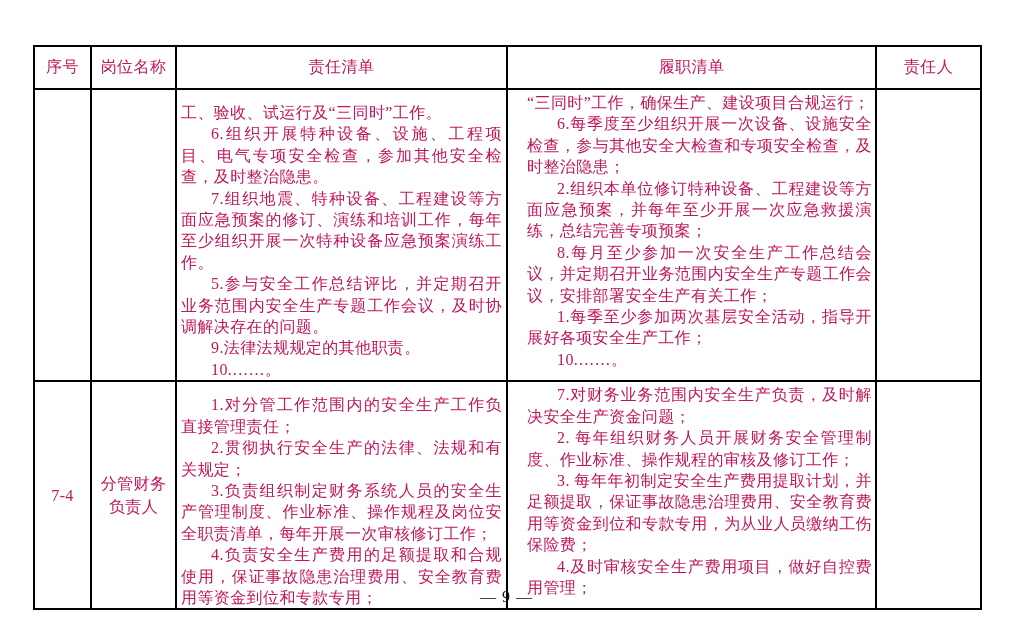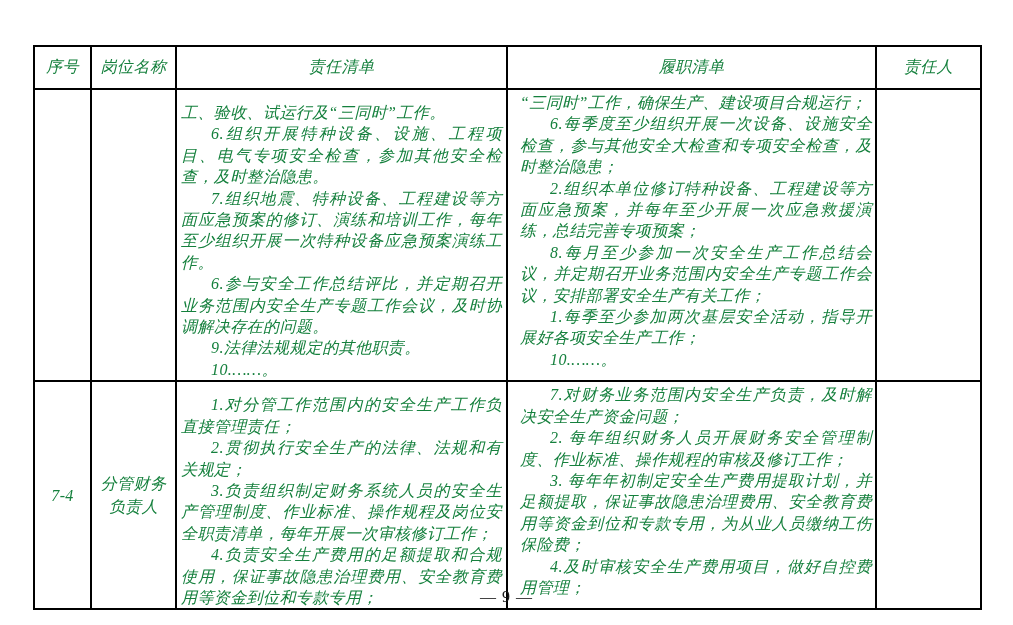--- a/index.html
+++ b/index.html
@@ -15,41 +15,40 @@
   table.resp-table {
     position: absolute; left: 33px; top: 45px;
     width: 947px;
     border-collapse: collapse;
     table-layout: fixed;
   }
   .resp-table th, .resp-table td {
     border: 2px solid #000000;
     font-size: 16px;
     letter-spacing: 0.4px;
-    color: #15803d;
+    color: #be185d;
     font-weight: normal;
-    font-style: italic;
   }
   .resp-table thead tr { height: 43px; }
   .resp-table th {
     text-align: center; vertical-align: middle;
     font-size: 16px;
   }
   tr.row-1 { height: 278px; }
   tr.row-2 { height: 213px; }
   td.cell-center {
     text-align: center; vertical-align: middle;
     line-height: 23px;
   }
   td.cell-text {
     vertical-align: top;
     padding: 12px 4px 0 4px;
     line-height: 21.4px;
   }
-  td.cell-text-r { padding: 2px 3px 0 12px; }
+  td.cell-text-r { padding: 2px 3px 0 19px; }
   td.cell-text p {
     margin: 0;
     text-align: justify;
   }
   td.cell-text p.ind { text-indent: 30px; }
   td.cell-empty { vertical-align: top; }
 
   .footer {
     position: absolute;
     left: 0; top: 588px; width: 1013px;
@@ -82,21 +81,21 @@
       </tr>
     </thead>
     <tbody>
       <tr class="row-1">
         <td class="cell-center cell-empty"></td>
         <td class="cell-center cell-empty"></td>
         <td class="cell-text">
           <p>工、验收、试运行及“三同时”工作。</p>
           <p class="ind">6.组织开展特种设备、设施、工程项目、电气专项安全检查，参加其他安全检查，及时整治隐患。</p>
           <p class="ind">7.组织地震、特种设备、工程建设等方面应急预案的修订、演练和培训工作，每年至少组织开展一次特种设备应急预案演练工作。</p>
-          <p class="ind">6.参与安全工作总结评比，并定期召开业务范围内安全生产专题工作会议，及时协调解决存在的问题。</p>
+          <p class="ind">5.参与安全工作总结评比，并定期召开业务范围内安全生产专题工作会议，及时协调解决存在的问题。</p>
           <p class="ind">9.法律法规规定的其他职责。</p>
           <p class="ind">10.……。</p>
         </td>
         <td class="cell-text cell-text-r">
           <p>“三同时”工作，确保生产、建设项目合规运行；</p>
           <p class="ind">6.每季度至少组织开展一次设备、设施安全检查，参与其他安全大检查和专项安全检查，及时整治隐患；</p>
           <p class="ind">2.组织本单位修订特种设备、工程建设等方面应急预案，并每年至少开展一次应急救援演练，总结完善专项预案；</p>
           <p class="ind">8.每月至少参加一次安全生产工作总结会议，并定期召开业务范围内安全生产专题工作会议，安排部署安全生产有关工作；</p>
           <p class="ind">1.每季至少参加两次基层安全活动，指导开展好各项安全生产工作；</p>
           <p class="ind">10.……。</p>

